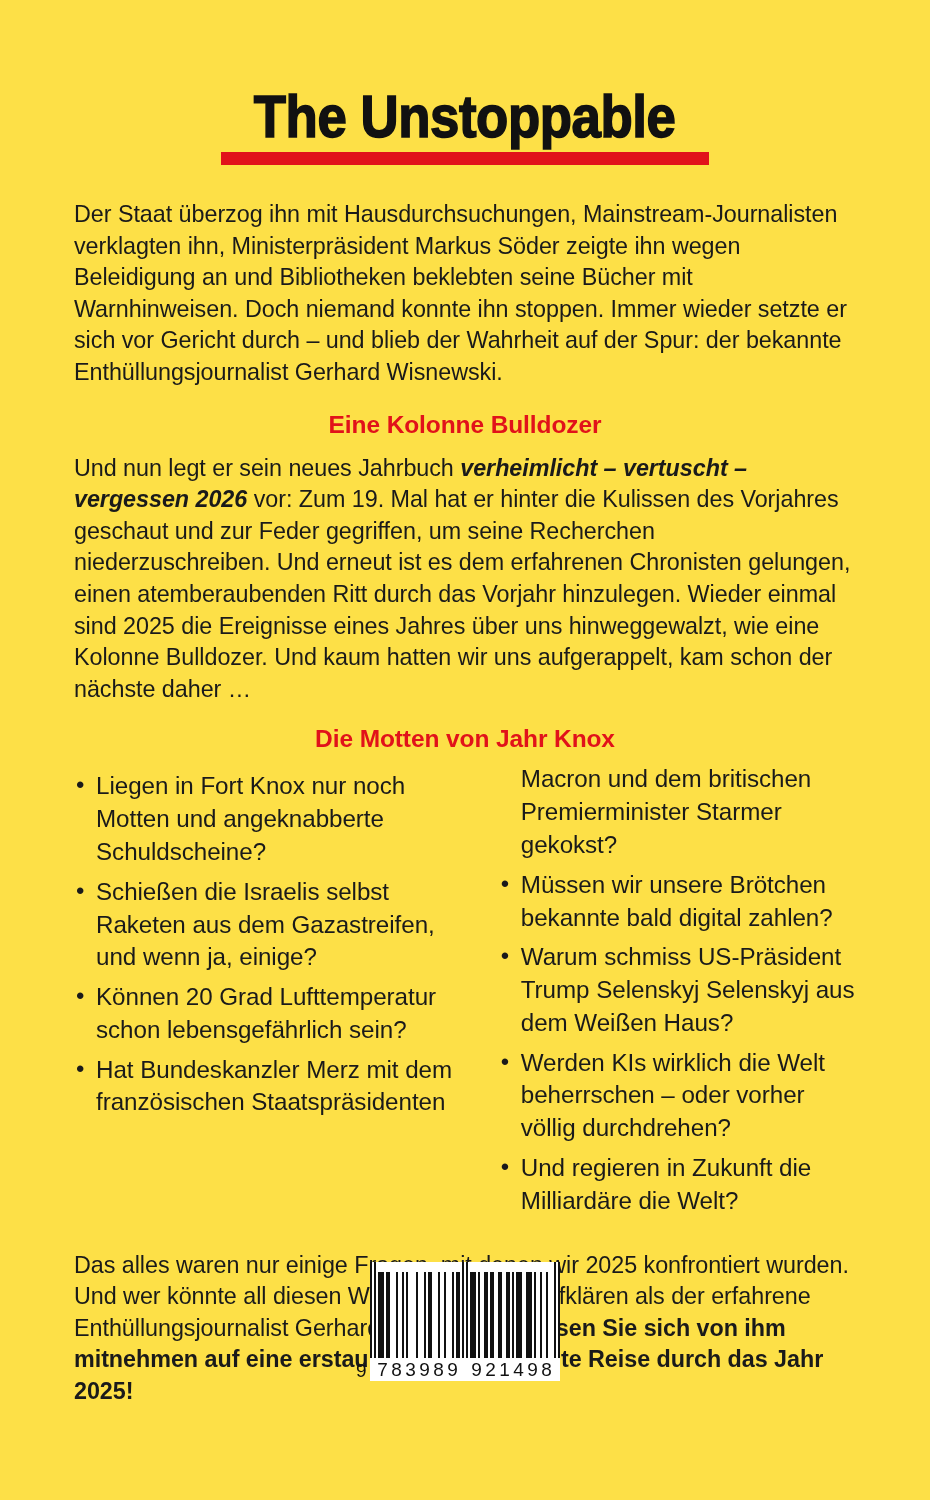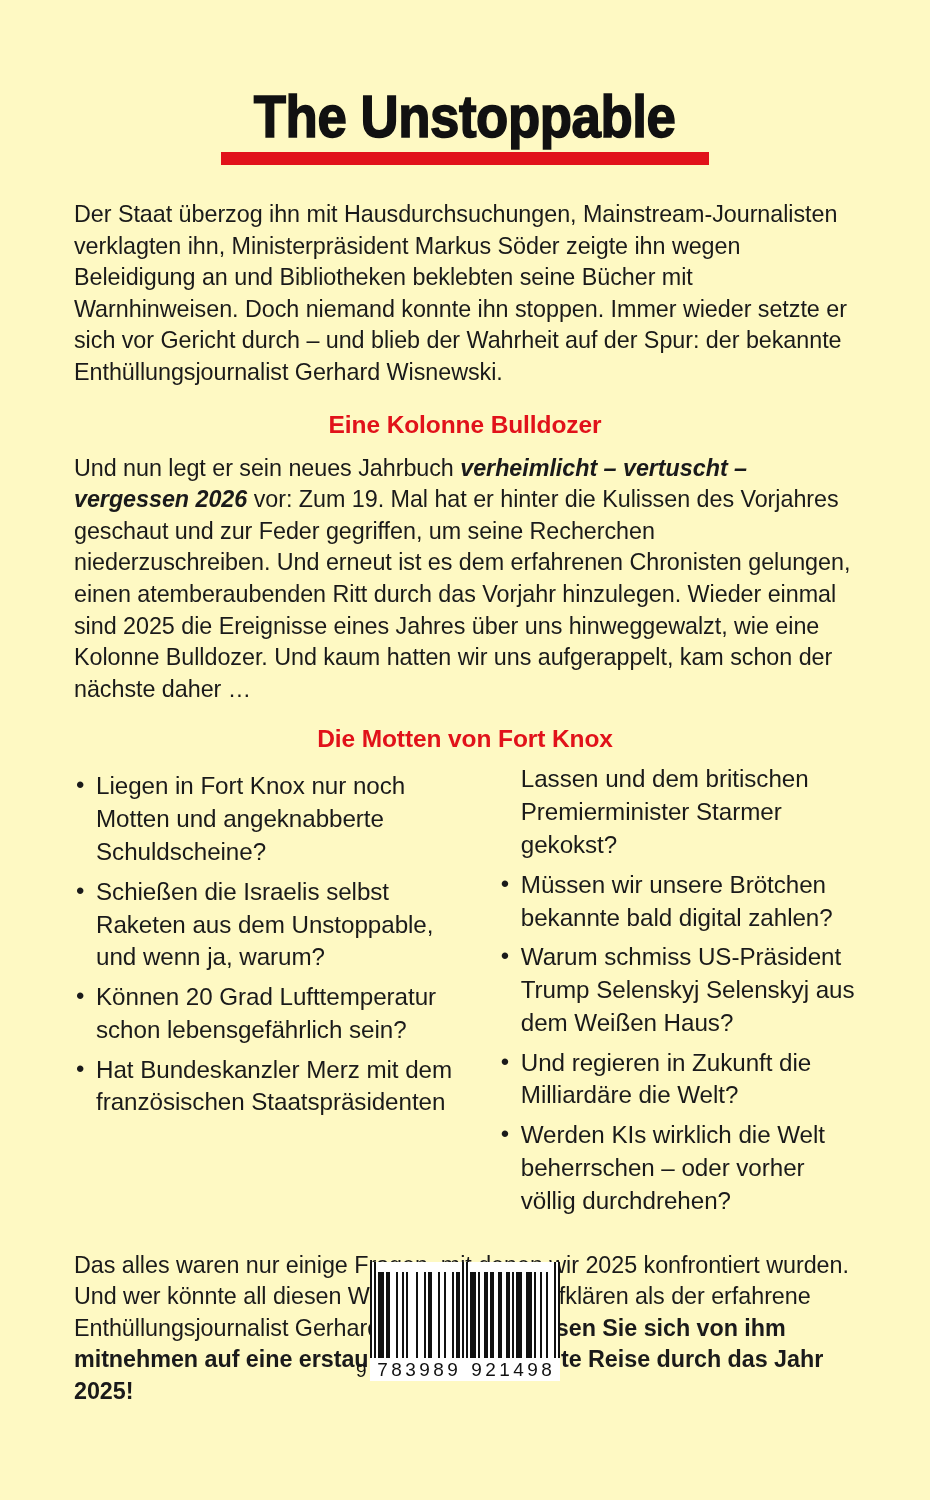--- a/index.html
+++ b/index.html
@@ -12,21 +12,21 @@
     height: 1500px;
     position: relative;
     font-family: "Liberation Sans", sans-serif;
     color: #1a1a1a;
     overflow: hidden;
   }
 
   .cover {
     position: absolute;
     inset: 0;
-    background: #fef9c3;
+    background: #fde047;
   }
 
   
   .title-block {
     position: absolute;
     left: 0;
     right: 0;
     top: 88px;
     text-align: center;
   }
@@ -202,38 +202,38 @@
     <div class="gap-1"></div>
 
     <h2 class="red-head">Eine Kolonne Bulldozer</h2>
 
     <div class="gap-2"></div>
 
     <p class="para"><span>Und nun legt er sein neues Jahrbuch </span><span class="booktitle">verheimlicht – vertuscht – vergessen 2026</span><span> vor: Zum 19. Mal hat er hinter die Kulissen des Vorjahres geschaut und zur Feder gegriffen, um seine Recherchen niederzuschreiben. Und erneut ist es dem erfahrenen Chronisten gelungen, einen atemberaubenden Ritt durch das Vorjahr hinzulegen. Wieder einmal sind 2025 die Ereignisse eines Jahres über uns hinweggewalzt, wie eine Kolonne Bulldozer. Und kaum hatten wir uns aufgerappelt, kam schon der nächste daher …</span></p>
 
     <div class="gap-3"></div>
 
-    <h2 class="red-head">Die Motten von Fort Knox</h2>
+    <h2 class="red-head">Die Motten von Jahr Knox</h2>
 
     <div class="qcols">
       <div class="qcol left">
         <ul class="qlist">
           <li class="bulleted">Liegen in Fort Knox nur noch Motten und angeknabberte Schuldscheine?</li>
-          <li class="bulleted">Schießen die Israelis selbst Raketen aus dem Unstoppable, und wenn ja, warum?</li>
+          <li class="bulleted">Schießen die Israelis selbst Raketen aus dem Gazastreifen, und wenn ja, einige?</li>
           <li class="bulleted">Können 20 Grad Lufttemperatur schon lebensgefährlich sein?</li>
           <li class="bulleted">Hat Bundeskanzler Merz mit dem französischen Staatspräsidenten</li>
         </ul>
       </div>
       <div class="qcol right">
         <ul class="qlist">
-          <li class="cont">Lassen und dem britischen Premierminister Starmer gekokst?</li>
+          <li class="cont">Macron und dem britischen Premierminister Starmer gekokst?</li>
           <li class="bulleted">Müssen wir unsere Brötchen bekannte bald digital zahlen?</li>
           <li class="bulleted">Warum schmiss US-Präsident Trump Selenskyj Selenskyj aus dem Weißen Haus?</li>
+          <li class="bulleted">Werden KIs wirklich die Welt beherrschen – oder vorher völlig durchdrehen?</li>
           <li class="bulleted">Und regieren in Zukunft die Milliardäre die Welt?</li>
-          <li class="bulleted">Werden KIs wirklich die Welt beherrschen – oder vorher völlig durchdrehen?</li>
         </ul>
       </div>
     </div>
 
     <div class="gap-4"></div>
 
 
     <div class="gap-2"></div>
 
     <p class="para"><span>Das alles waren nur einige Fragen, mit denen wir 2025 konfrontiert wurden. Und wer könnte all diesen Wahnsinn besser aufklären als der erfahrene Enthüllungsjournalist Gerhard Wisnewski? </span><b>Lassen Sie sich von ihm mitnehmen auf eine erstaunliche und brisante Reise durch das Jahr 2025!</b></p>

